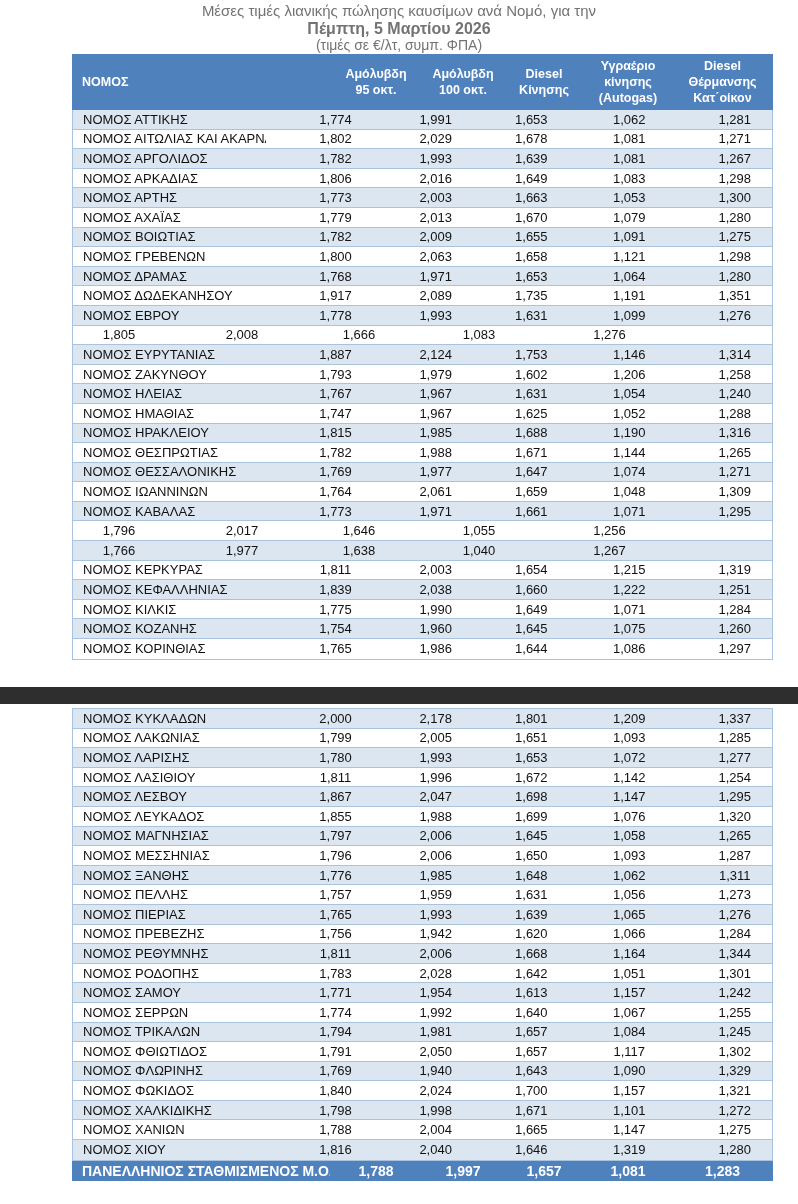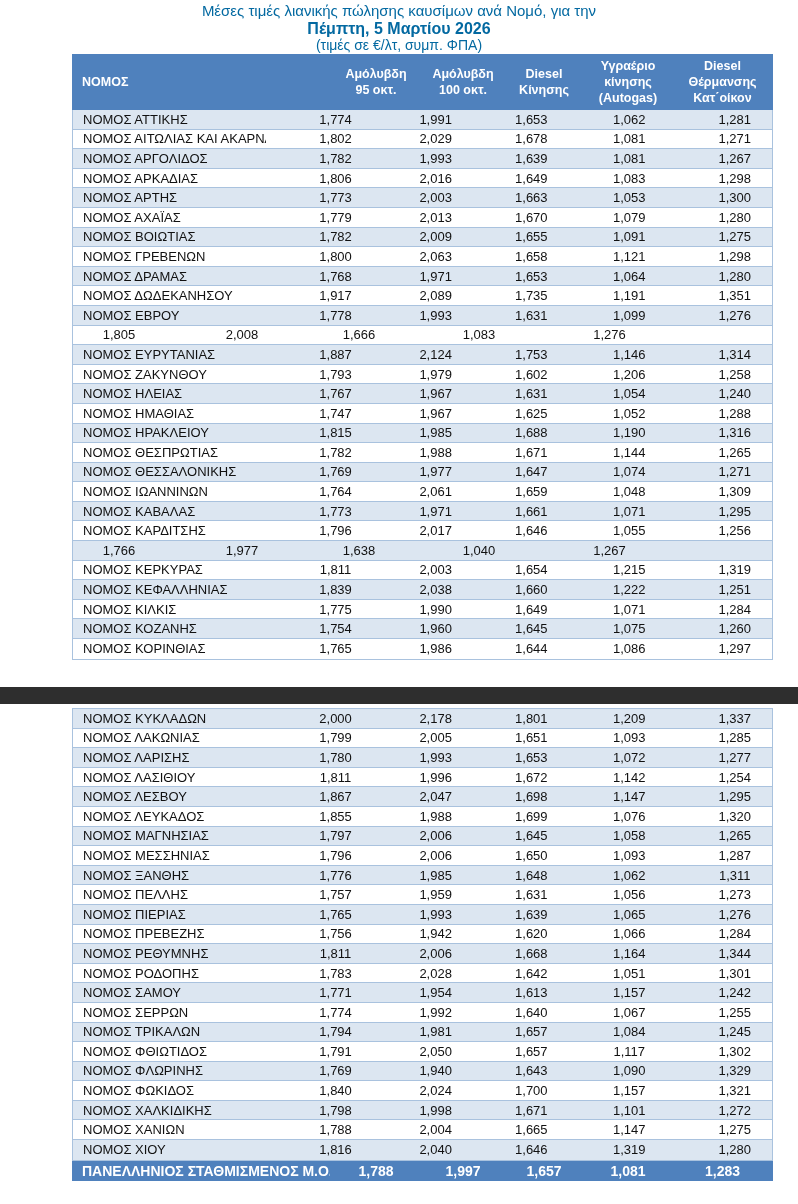--- a/index.html
+++ b/index.html
@@ -21,21 +21,21 @@
     font-family: "Liberation Sans", sans-serif;
     color: var(--body-text);
     overflow: hidden;
   }
   .title-block {
     position: absolute;
     top: 2px;
     left: 0;
     width: 100%;
     text-align: center;
-    color: #0369a1;
+    color: #737373;
   }
   .title-line-1 { font-size: 15px; line-height: 18px; }
   .title-line-2 { font-size: 16px; line-height: 18px; font-weight: bold; }
   .title-line-3 { font-size: 14px; line-height: 15px; }
 
   .fuel-table {
     position: absolute;
     left: 72px;
     width: 701px;
   }
@@ -288,21 +288,20 @@
         </div>
         <div class="row">
           <div class="cell c0">ΝΟΜΟΣ ΚΑΒΑΛΑΣ</div>
           <div class="cell c1">1,773</div>
           <div class="cell c2">1,971</div>
           <div class="cell c3">1,661</div>
           <div class="cell c4">1,071</div>
           <div class="cell c5">1,295</div>
         </div>
         <div class="row">
-          <div class="cell c0">ΝΟΜΟΣ ΚΑΡΔΙΤΣΗΣ</div>
           <div class="cell c1">1,796</div>
           <div class="cell c2">2,017</div>
           <div class="cell c3">1,646</div>
           <div class="cell c4">1,055</div>
           <div class="cell c5">1,256</div>
         </div>
         <div class="row">
           <div class="cell c1">1,766</div>
           <div class="cell c2">1,977</div>
           <div class="cell c3">1,638</div>

